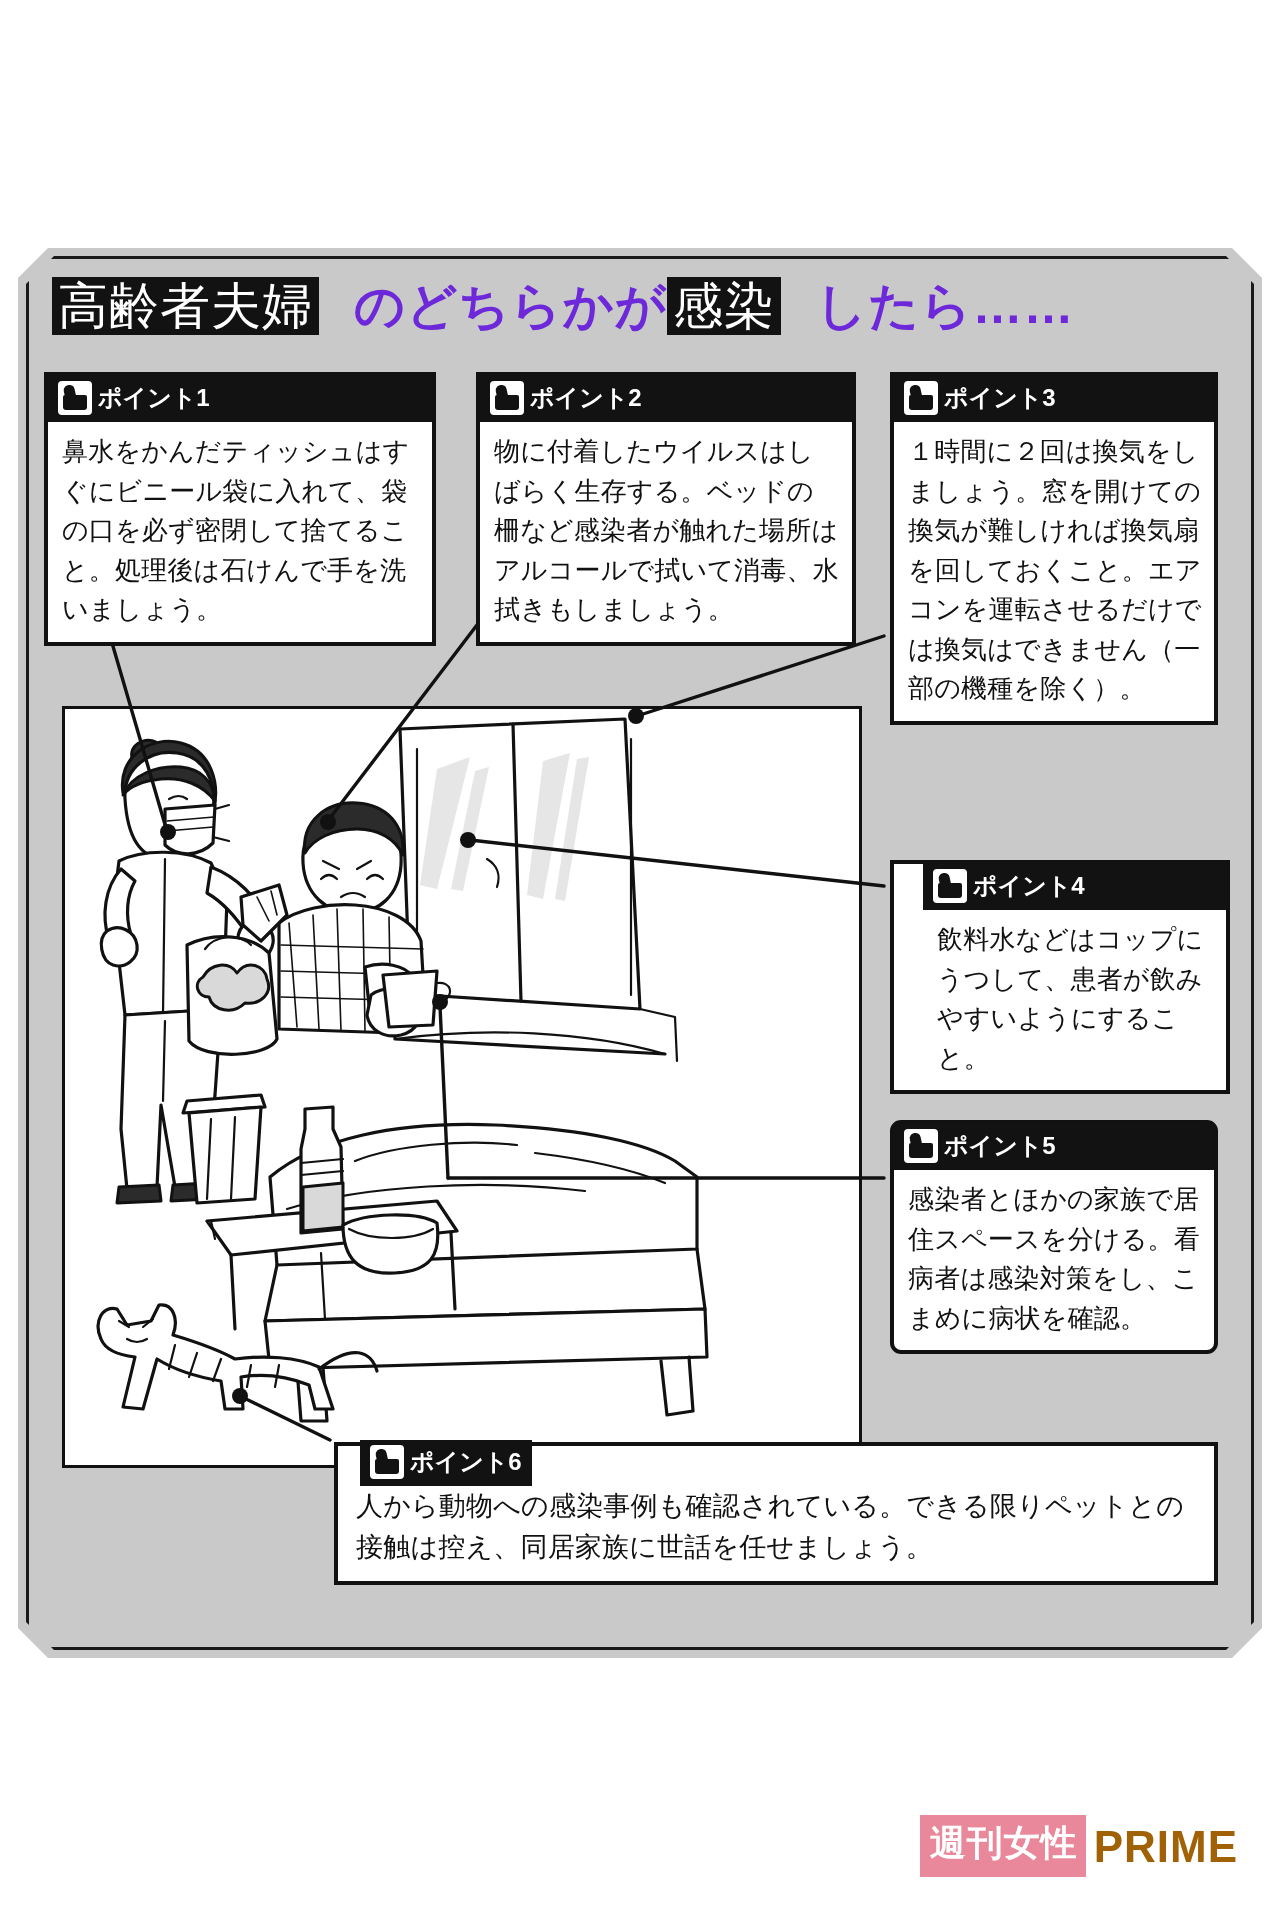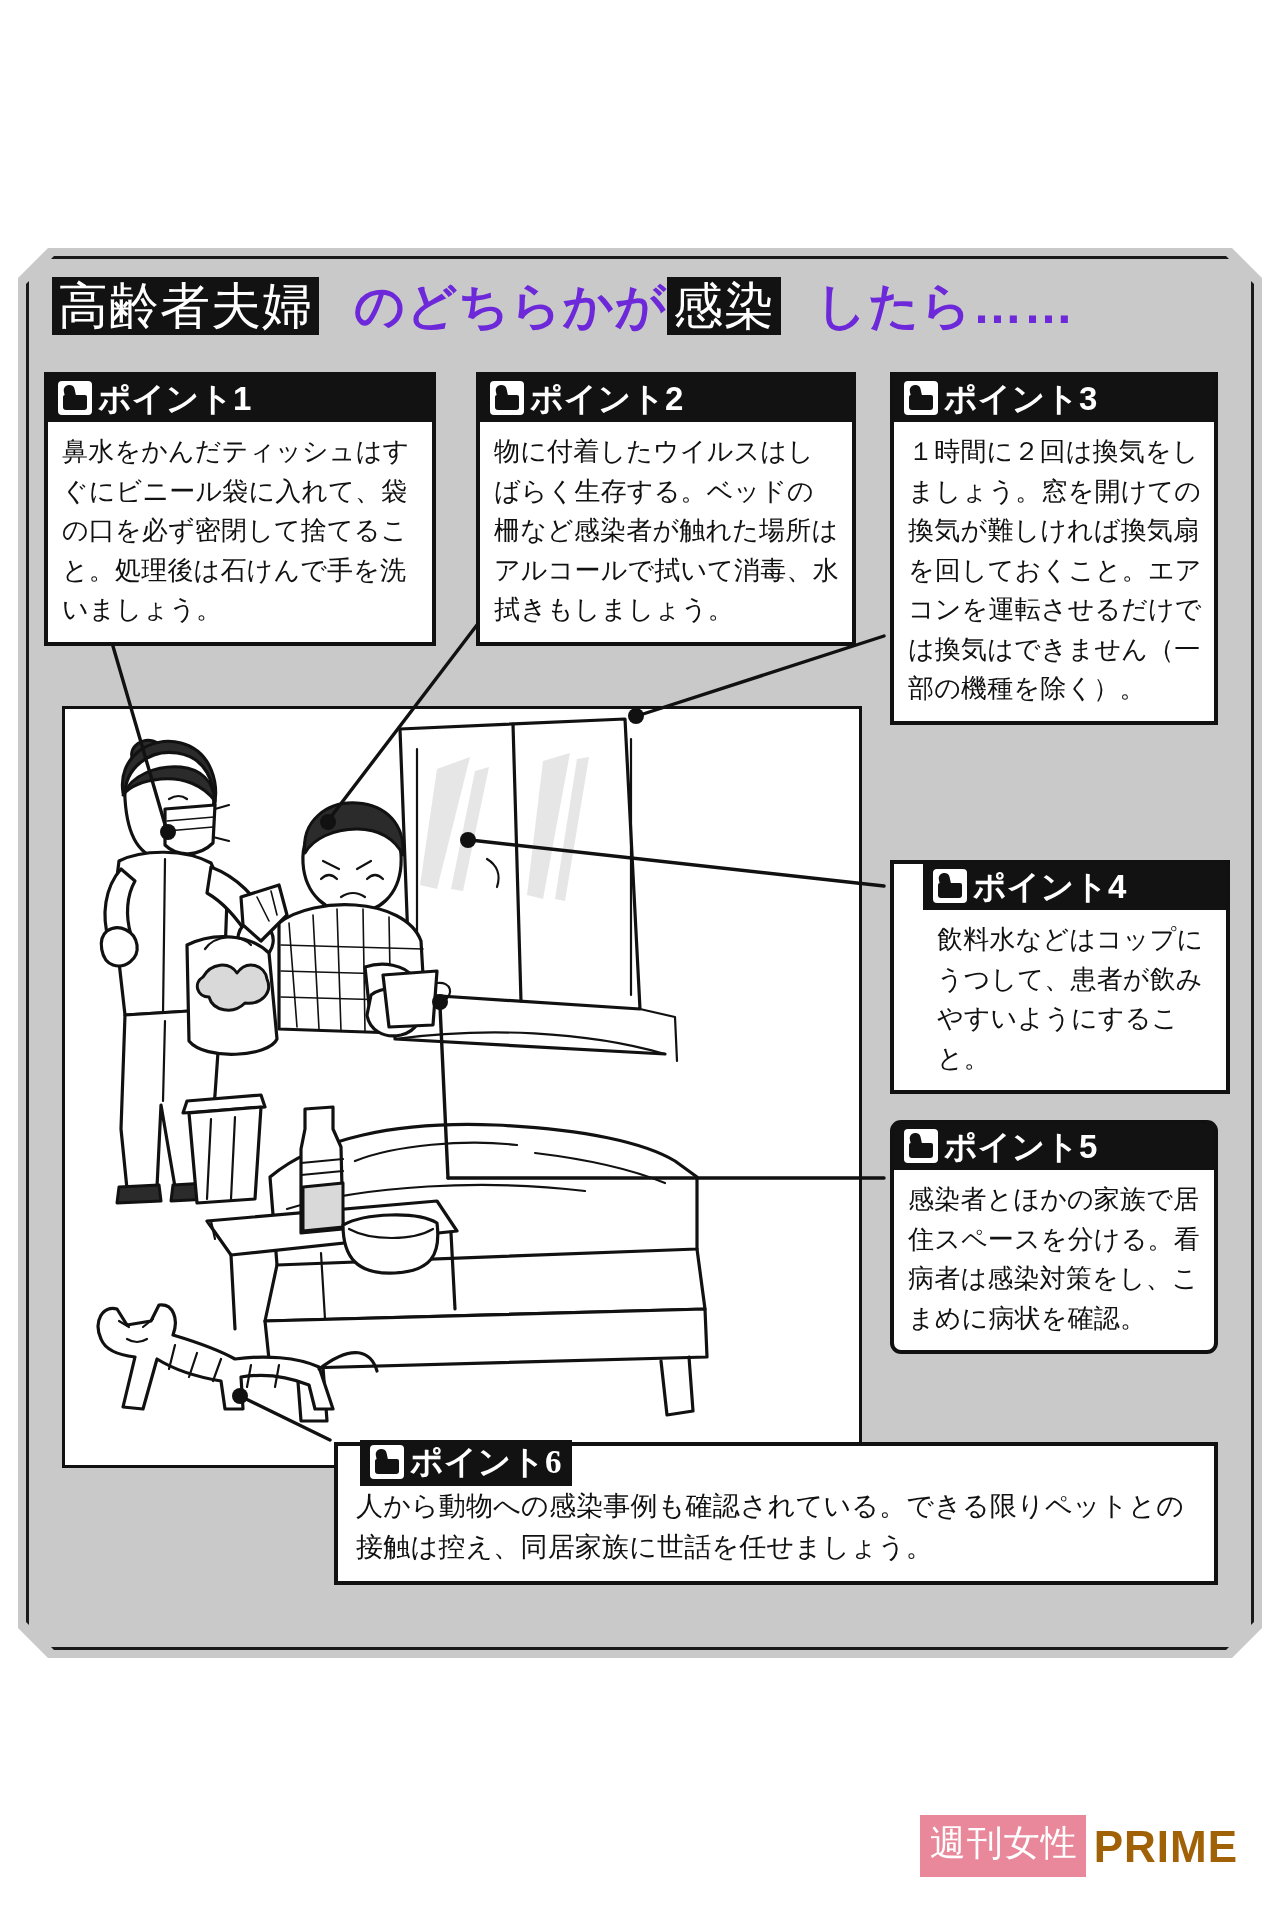--- a/index.html
+++ b/index.html
@@ -77,28 +77,27 @@
     border: 4px solid #111111;
     box-sizing: border-box;
   }
   .card-head {
     background: #121212;
     color: #ffffff;
     display: flex;
     align-items: center;
     gap: 6px;
     padding: 5px 10px 7px 10px;
-    font-size: 33px;
+    font-size: 24px;
     font-weight: bold;
     letter-spacing: 0px;
     line-height: 1;
   }
   .card-head.inline {
     display: inline-flex;
-    font-family: Liberation Serif, serif;
   }
   .card-body {
     padding: 10px 12px 12px 14px;
     font-size: 26px;
     line-height: 1.52;
     color: #111111;
     letter-spacing: 0.2px;
   }
   
   .thumb {
@@ -173,21 +172,21 @@
     right: 38px;
     bottom: 42px;
     display: flex;
     align-items: stretch;
     height: 62px;
   }
   #logo .logo-jp {
     background: #e8889a;
     color: #ffffff;
     font-size: 36px;
-    font-weight: normal;
+    font-weight: bold;
     letter-spacing: 1px;
     padding: 6px 8px 8px 10px;
     line-height: 1.2;
   }
   #logo .logo-en {
     background: #ffffff;
     color: #a16207;
     font-size: 44px;
     font-weight: bold;
     letter-spacing: 1px;

